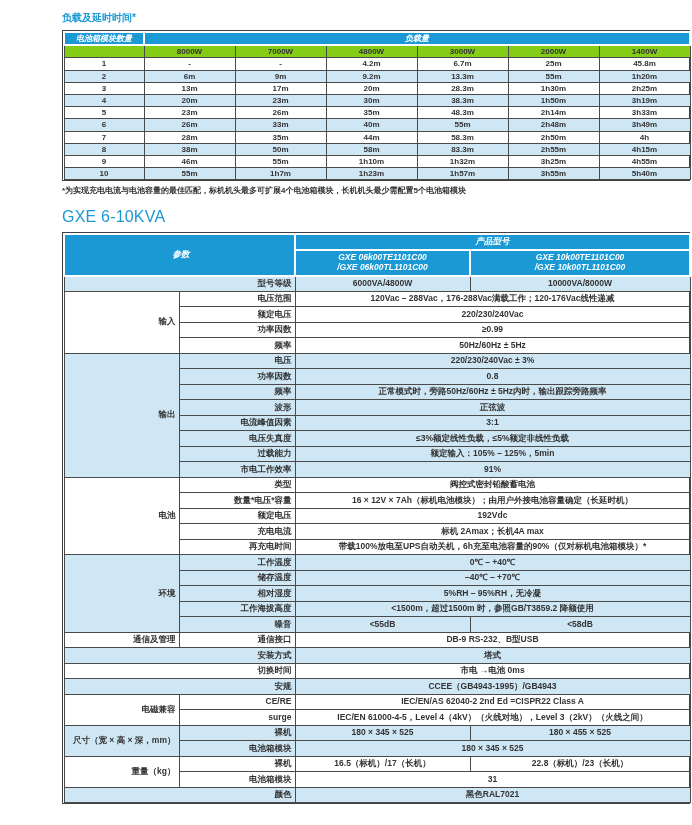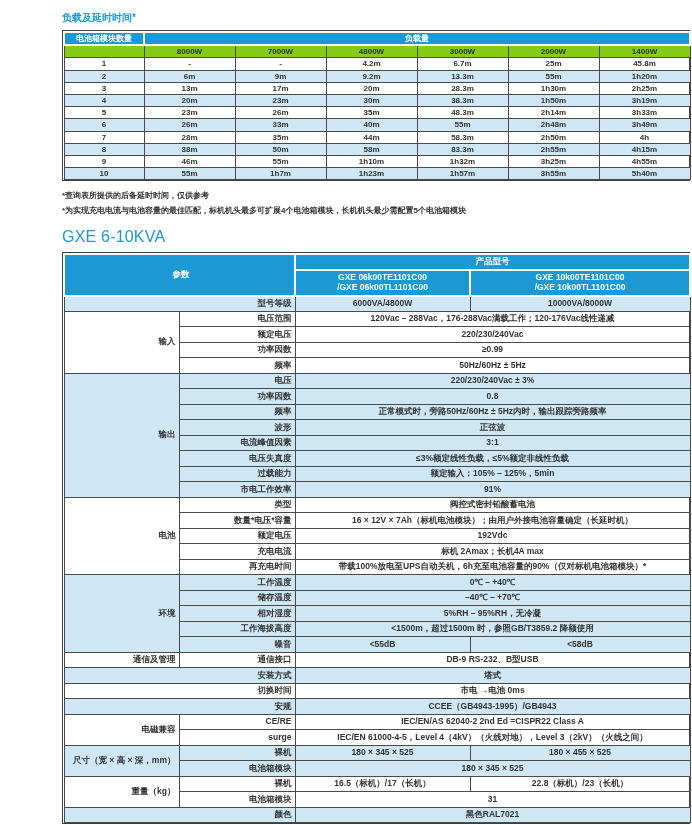--- a/index.html
+++ b/index.html
@@ -34,20 +34,21 @@
     vertical-align:middle;
     font-weight:bold;
     color:#333333;
     padding:1px 3px;
     line-height:1.15;
   }
   table.tbl td.hdr {
     background:#1A99D5;
     color:#ffffff;
     border:2px solid #ffffff;
+    font-style:italic;
   }
   tr.tint { background:#CFE7F4; }
   td.tint { background:#84cc16; }
 
   
   table.load-tbl td { height:11.5px; font-size:8px; }
   table.load-tbl td.hdr { font-size:8px; }
 
   
   table.spec-tbl td { height:15.5px; font-size:8.5px; }
@@ -177,21 +178,20 @@
             <td>1h7m</td>
             <td>1h23m</td>
             <td>1h57m</td>
             <td>3h55m</td>
             <td>5h40m</td>
           </tr>
         </tbody>
     </table>
   </div>
 
-  <div class="fn fn-gap">*查询表所提供的后备延时时间，仅供参考</div>
   <div class="fn">*为实现充电电流与电池容量的最佳匹配，标机机头最多可扩展4个电池箱模块，长机机头最少需配置5个电池箱模块</div>
 
   <div class="big-title">GXE 6-10KVA</div>
 
   <div class="tbl-wrap">
     <table class="tbl spec-tbl">
       <colgroup>
         <col style="width:115px">
           <col style="width:116px">
         <col style="width:175px">

